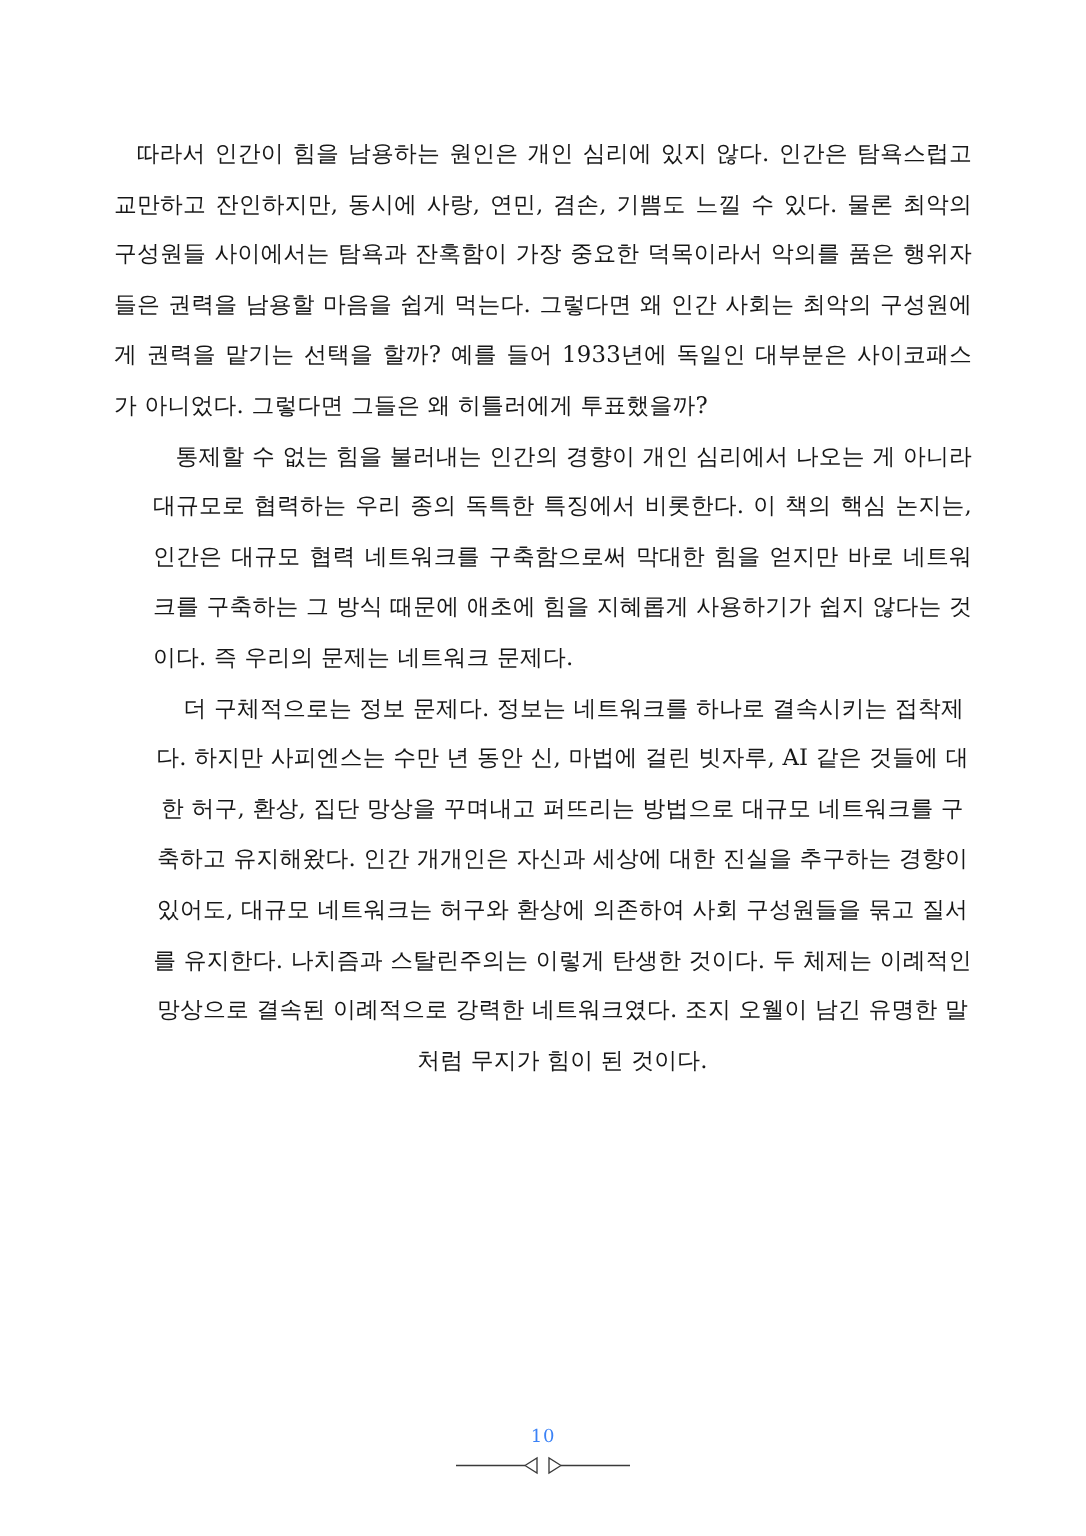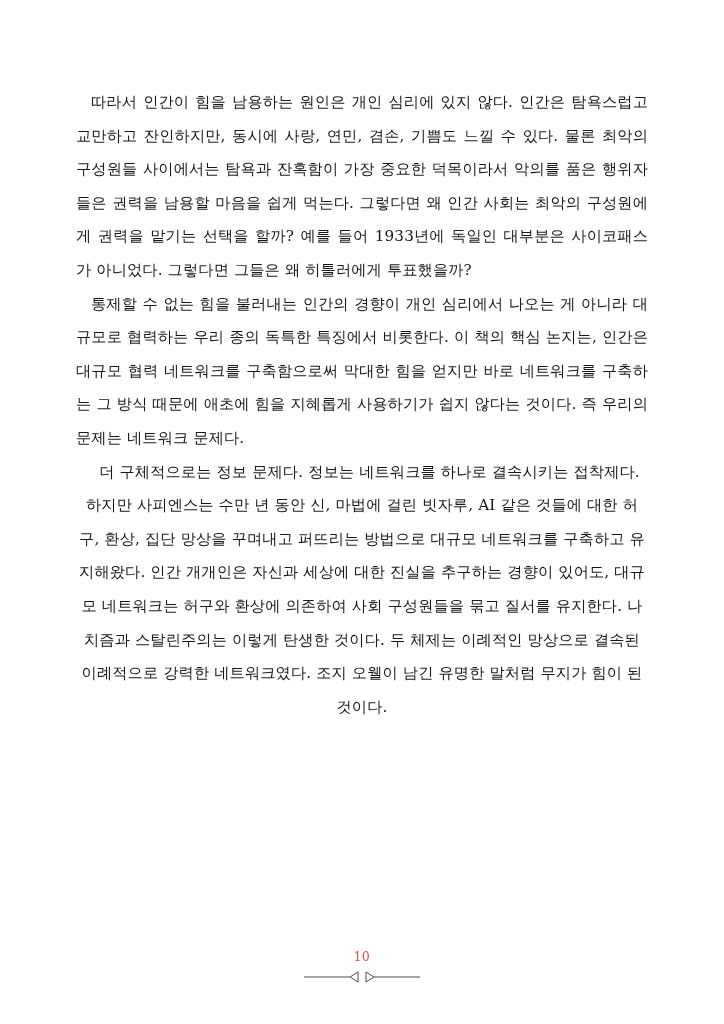--- a/index.html
+++ b/index.html
@@ -32,35 +32,36 @@
     line-height: 33.6px;
     text-align: justify;
     text-justify: inter-character;
     text-indent: 15px;
     word-break: break-all;
     letter-spacing: 0.15px;
     color: #171717;
   }
   .para + .para {
     margin-top: 0;
+    margin-left: 26px;
   }
   .para.last {
     text-align: center;
   }
   .footer {
     position: absolute;
     left: 0;
     right: 0;
     bottom: 38px;
     text-align: center;
   }
   .page-number {
     font-size: 12px;
     letter-spacing: 0.6px;
-    color: #ef4444;
+    color: #3b82f6;
     font-family: "DejaVu Serif", "Liberation Serif", serif;
     font-variant: small-caps;
   }
   .ornament {
     margin-top: 4px;
     height: 18px;
     display: flex;
     align-items: center;
     justify-content: center;
   }

